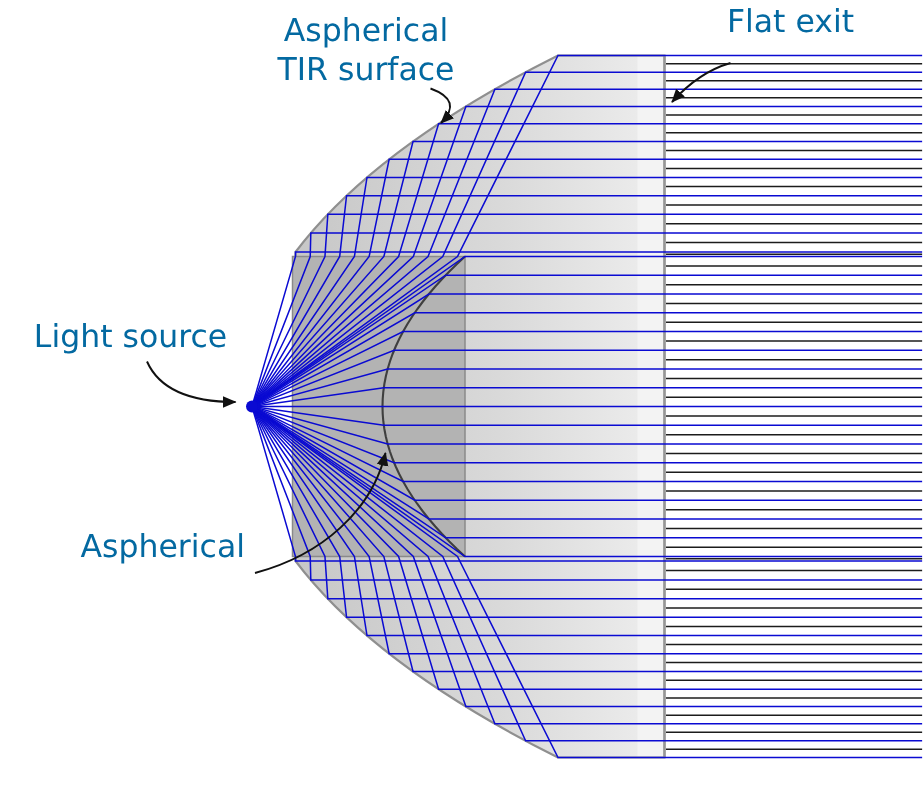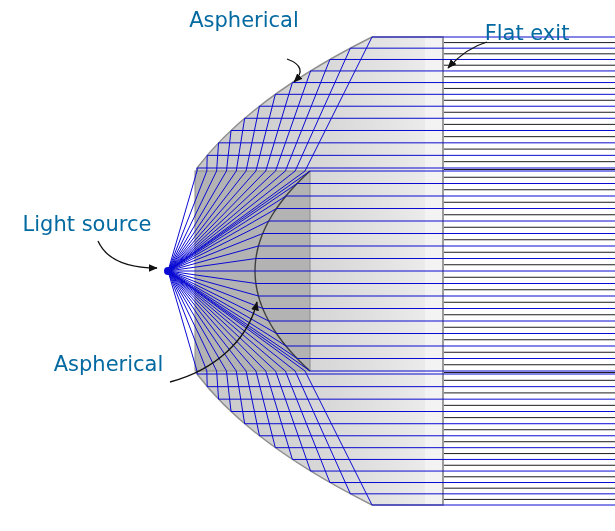--- a/index.html
+++ b/index.html
@@ -13,21 +13,21 @@
   .stage svg{position:absolute;left:0;top:0;}
   .label{
     position:absolute;
     color:#0369a1;
     font-size:21px;
     line-height:26px;
     text-align:center;
     white-space:nowrap;
   }
   #lbl-tir{left:153px;top:7px;width:182px;}
-  #lbl-exit{left:452px;top:20px;width:150px;}
+  #lbl-exit{left:452px;top:1px;width:150px;}
   #lbl-src{left:6px;top:211px;width:162px;}
   #lbl-refr{left:26px;top:351px;width:165px;line-height:27px;}
 </style>
 </head>
 <body>
 
 <div class="stage">
 
   <svg id="lens-svg" width="615" height="531" viewBox="0 0 615 531">
       <defs>
@@ -137,20 +137,21 @@
       <g fill="none" stroke="#111111" stroke-width="1.3">
         <path d="M 287,59 Q 309,67 294,82" marker-end="url(#arrow)"></path>
         <path d="M 487,42 Q 466,48 448,68" marker-end="url(#arrow)"></path>
         <path d="M 98,241 C 106,259 126,268 157,268" marker-end="url(#arrow)"></path>
         <path d="M 170,382 C 215,370 248,340 257,302" marker-end="url(#arrow)"></path>
       </g>
     </svg>
 
   <div class="label" id="lbl-tir">
     <div>Aspherical</div>
+    <div>TIR surface</div>
   </div>
 
   <div class="label" id="lbl-exit">
     <div>Flat exit</div>
   </div>
 
   <div class="label" id="lbl-src">
     <div>Light source</div>
   </div>
 

